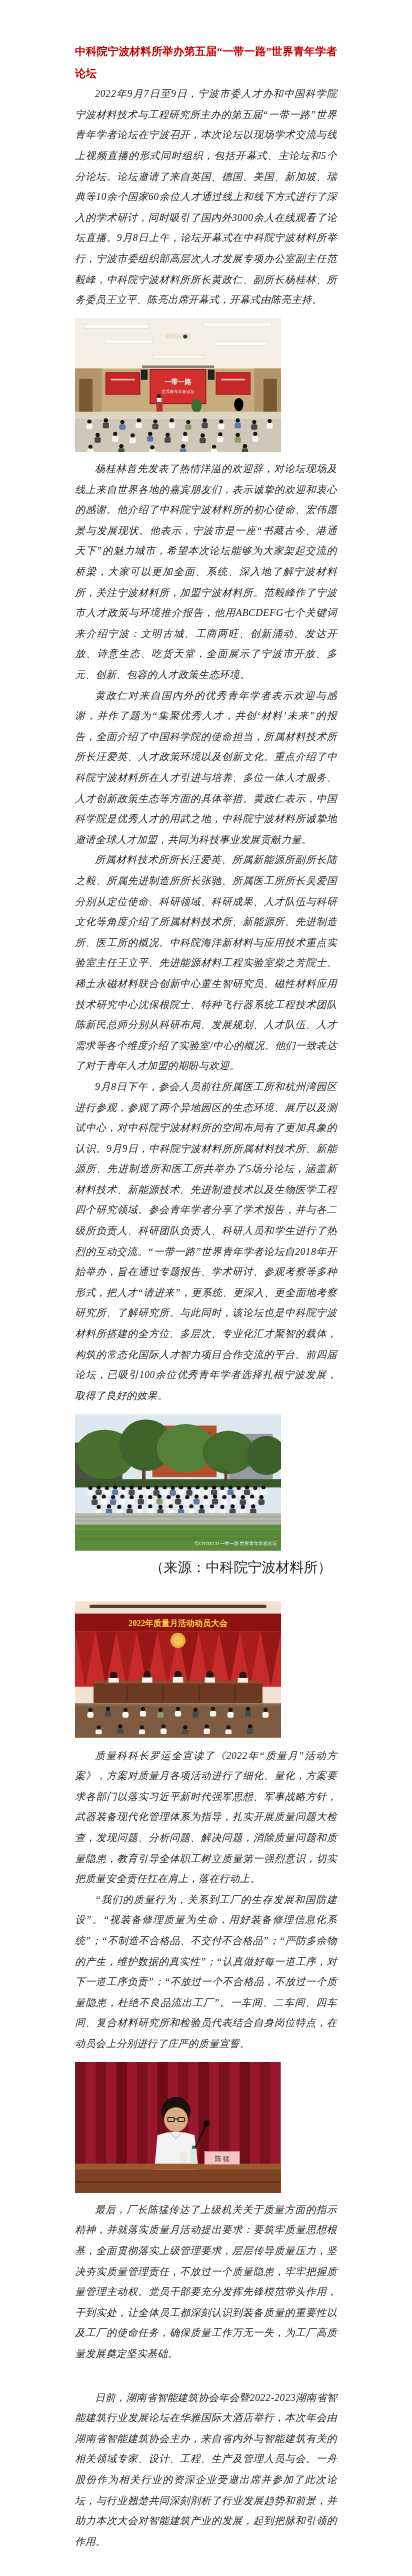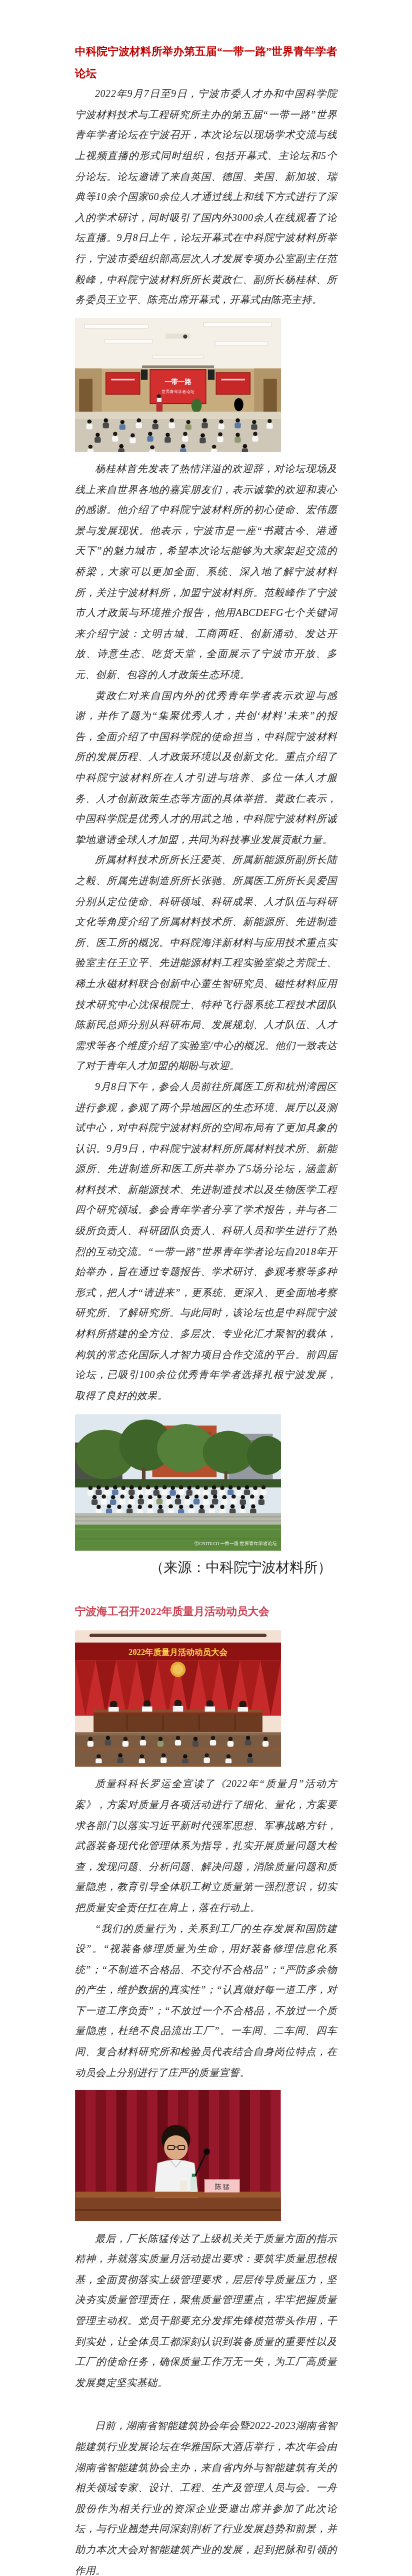--- a/index.html
+++ b/index.html
@@ -148,21 +148,21 @@
         <use href="#pw" x="30" y="257"></use>
           <use href="#pd" x="90" y="256"></use>
           <use href="#pw" x="150" y="258"></use>
         <use href="#pb" x="210" y="256"></use>
           <use href="#pw" x="270" y="257"></use>
           <use href="#pd" x="330" y="256"></use>
       </svg>
     </div>
 
     <p class="body">杨桂林首先发表了热情洋溢的欢迎辞，对论坛现场及线上来自世界各地的嘉宾朋友们，表示诚挚的欢迎和衷心的感谢。他介绍了中科院宁波材料所的初心使命、宏伟愿景与发展现状。他表示，宁波市是一座“书藏古今、港通天下”的魅力城市，希望本次论坛能够为大家架起交流的桥梁，大家可以更加全面、系统、深入地了解宁波材料所，关注宁波材料所，加盟宁波材料所。范毅峰作了宁波市人才政策与环境推介报告，他用ABCDEFG七个关键词来介绍宁波：文明古城、工商两旺、创新涌动、发达开放、诗意生态、吃货天堂，全面展示了宁波市开放、多元、创新、包容的人才政策生态环境。</p>
-    <p class="body">黄政仁对来自国内外的优秀青年学者表示欢迎与感谢，并作了题为“集聚优秀人才，共创‘材料’未来”的报告，全面介绍了中国科学院的使命担当，中科院宁波材料所的发展历程、人才政策环境以及创新文化。重点介绍了中科院宁波材料所在人才引进与培养、多位一体人才服务、人才创新政策生态等方面的具体举措。黄政仁表示，中国科学院是优秀人才的用武之地，中科院宁波材料所诚挚地邀请全球人才加盟，共同为科技事业发展贡献力量。</p>
+    <p class="body">黄政仁对来自国内外的优秀青年学者表示欢迎与感谢，并作了题为“集聚优秀人才，共创‘材料’未来”的报告，全面介绍了中国科学院的使命担当，所属材料技术所所长汪爱英、人才政策环境以及创新文化。重点介绍了中科院宁波材料所在人才引进与培养、多位一体人才服务、人才创新政策生态等方面的具体举措。黄政仁表示，中国科学院是优秀人才的用武之地，中科院宁波材料所诚挚地邀请全球人才加盟，共同为科技事业发展贡献力量。</p>
     <p class="body">所属材料技术所所长汪爱英、所属新能源所副所长陆之毅、所属先进制造所所长张驰、所属医工所所长吴爱国分别从定位使命、科研领域、科研成果、人才队伍与科研文化等角度介绍了所属材料技术所、新能源所、先进制造所、医工所的概况。中科院海洋新材料与应用技术重点实验室主任王立平、先进能源材料工程实验室柴之芳院士、稀土永磁材料联合创新中心董生智研究员、磁性材料应用技术研究中心沈保根院士、特种飞行器系统工程技术团队陈新民总师分别从科研布局、发展规划、人才队伍、人才需求等各个维度介绍了实验室/中心的概况。他们一致表达了对于青年人才加盟的期盼与欢迎。</p>
     <p class="body">9月8日下午，参会人员前往所属医工所和杭州湾园区进行参观，参观了两个异地园区的生态环境、展厅以及测试中心，对中科院宁波材料所的空间布局有了更加具象的认识。9月9日，中科院宁波材料所所属材料技术所、新能源所、先进制造所和医工所共举办了5场分论坛，涵盖新材料技术、新能源技术、先进制造技术以及生物医学工程四个研究领域。参会青年学者分享了学术报告，并与各二级所负责人、科研团队负责人、科研人员和学生进行了热烈的互动交流。“一带一路”世界青年学者论坛自2018年开始举办，旨在通过专题报告、学术研讨、参观考察等多种形式，把人才“请进来”，更系统、更深入、更全面地考察研究所、了解研究所。与此同时，该论坛也是中科院宁波材料所搭建的全方位、多层次、专业化汇才聚智的载体，构筑的常态化国际人才智力项目合作交流的平台。前四届论坛，已吸引100余位优秀青年学者选择扎根宁波发展，取得了良好的效果。</p>
 
     <div class="photo-wrap">
       <svg class="photo" width="206" height="137" viewBox="0 0 400 265" role="img">
         <rect x="0" y="0" width="400" height="265" fill="#dfe8ee"></rect>
 
         <rect x="0" y="55" width="92" height="80" fill="#4b5148"></rect>
         <rect x="150" y="22" width="125" height="100" fill="#b5502f"></rect>
         <rect x="160" y="34" width="105" height="6" fill="#a04427"></rect>
@@ -247,21 +247,20 @@
         <rect x="0" y="222" width="400" height="3" fill="#6b9a48" opacity="0.7"></rect>
         <rect x="0" y="240" width="400" height="3" fill="#527e34" opacity="0.7"></rect>
         <text x="392" y="253" text-anchor="end" font-size="9" fill="#ffffff" opacity="0.9">ⒸCNITECH 一带一路 世界青年学者论坛</text>
       </svg>
     </div>
 
     <div class="source-line">（来源：中科院宁波材料所）</div>
   </section>
 
   <section class="article">
-    <h2 class="a-title" style="color:#cc4455">宁波海工召开2022年质量月活动动员大会</h2>
 
 
     <div class="photo-wrap">
       <svg class="photo" width="206" height="137" viewBox="0 0 400 265" role="img">
         <rect x="0" y="0" width="400" height="265" fill="#f3e2d3"></rect>
         <rect x="28" y="7" width="344" height="6" rx="3" fill="#5a3c2e"></rect>
 
         <rect x="0" y="24" width="400" height="34" fill="#8e1212"></rect>
         <text x="200" y="48" text-anchor="middle" font-size="16" font-weight="bold" fill="#ffd24a">2022年质量月活动动员大会</text>
 
@@ -359,21 +358,21 @@
 
         <rect x="224" y="168" width="12" height="30" rx="3" fill="#d8e8df"></rect>
         <rect x="227" y="163" width="6" height="6" fill="#2e7d4f"></rect>
         <rect x="204" y="176" width="14" height="20" rx="2" fill="#efe9df"></rect>
 
         <rect x="252" y="174" width="68" height="25" fill="#f5c6c6" stroke="#d89090" stroke-width="1"></rect>
         <text x="286" y="192" text-anchor="middle" font-size="13" fill="#333333">陈 猛</text>
       </svg>
     </div>
 
-    <p class="body">最后，厂长陈猛传达了上级机关关于质量方面的指示精神，并就落实质量月活动提出要求：要筑牢质量思想根基，全面贯彻落实上级管理要求，层层传导质量压力，坚决夯实质量管理责任，聚焦质量管理重点，牢牢把握质量管理主动权。党员干部要充分发挥先锋模范带头作用，干到实处，让全体员工都深刻认识到装备质量的重要性以及工厂的使命任务，确保质量工作万无一失，为工厂高质量发展奠定坚实基础。</p>
+    <p class="body">最后，厂长陈猛传达了上级机关关于质量方面的指示精神，并就落实质量月活动提出要求：要筑牢质量思想根基，全面贯彻落实上级管理要求，层层传导质量压力，坚决夯实质量管理责任，不放过一个质量隐患，牢牢把握质量管理主动权。党员干部要充分发挥先锋模范带头作用，干到实处，让全体员工都深刻认识到装备质量的重要性以及工厂的使命任务，确保质量工作万无一失，为工厂高质量发展奠定坚实基础。</p>
 
   </section>
 
   <section class="article">
 
     <p class="body">日前，湖南省智能建筑协会年会暨2022-2023湖南省智能建筑行业发展论坛在华雅国际大酒店举行，本次年会由湖南省智能建筑协会主办，来自省内外与智能建筑有关的相关领域专家、设计、工程、生产及管理人员与会。一舟股份作为相关行业的资深企业受邀出席并参加了此次论坛，与行业翘楚共同深刻剖析了行业发展趋势和前景，并助力本次大会对智能建筑产业的发展，起到把脉和引领的作用。</p>
 
   </section>
 
 </div>

